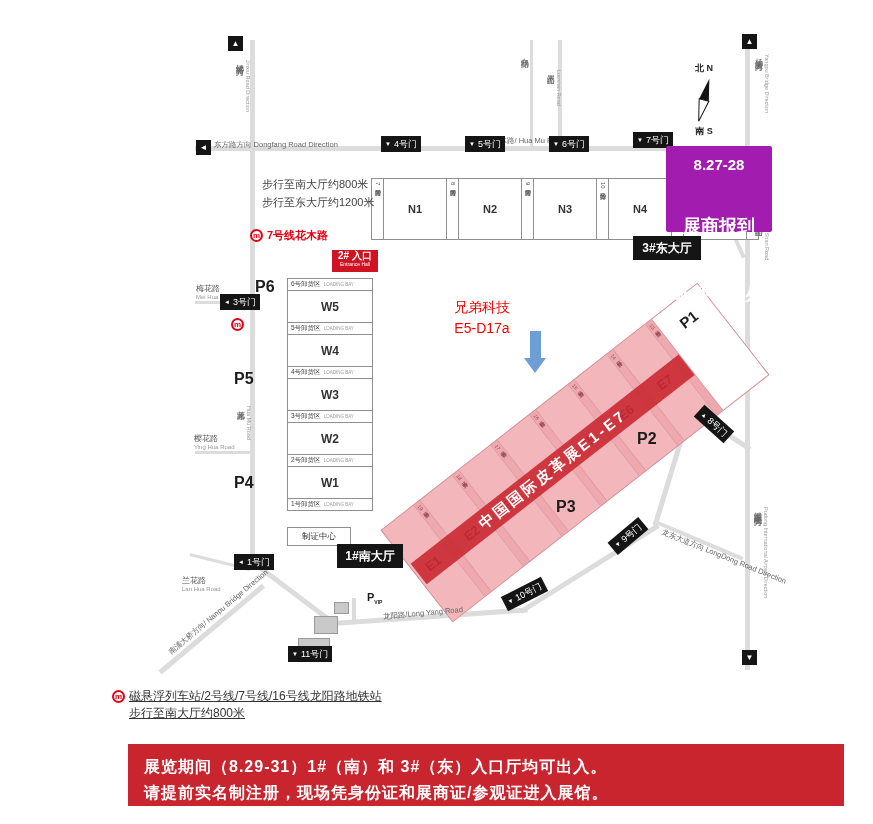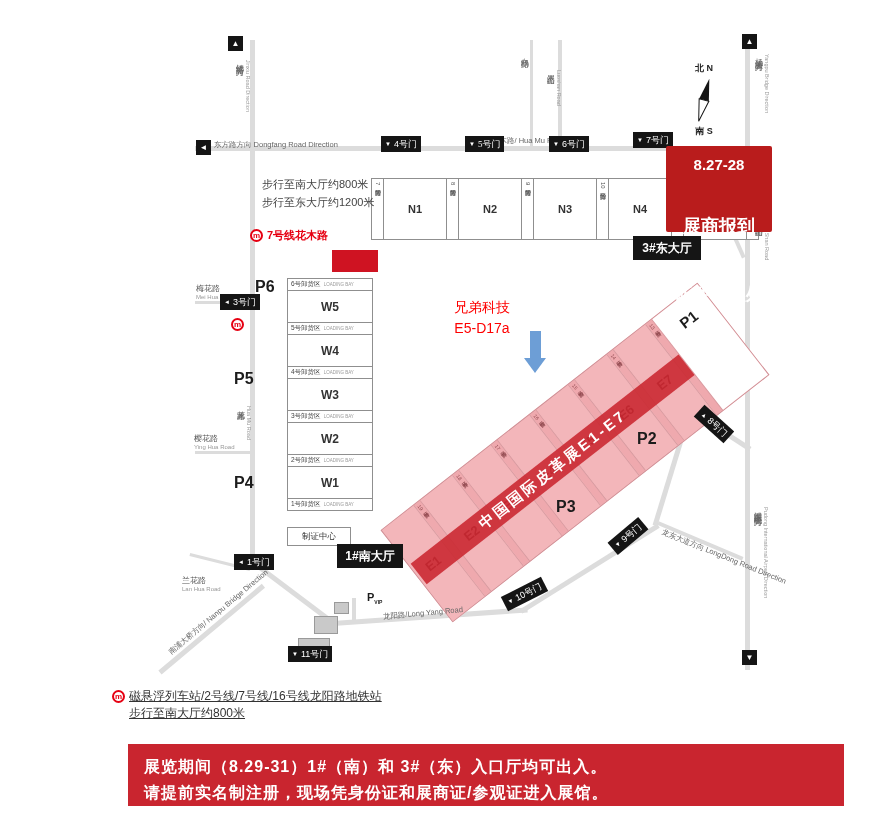--- a/index.html
+++ b/index.html
@@ -33,25 +33,25 @@
   .nhall{width:64px;border:1px solid #8f8f8f;background:#fff;margin-left:-1px;display:flex;align-items:center;justify-content:center;font-size:11px;font-weight:bold;color:#333;box-sizing:border-box;}
   
   .eblock{position:absolute;left:374px;top:394px;width:400px;height:115px;transform:rotate(-38deg);display:flex;z-index:1;border:1px solid #cf9298;background:#f3b6ba;}
   .ehall{width:41px;background:#f3b6ba;border-right:1px solid #d89da2;display:flex;align-items:center;justify-content:center;font-size:13px;font-weight:bold;color:#7d3038;box-sizing:border-box;}
   .ebay{width:8px;background:#efa9ae;border-right:1px solid #d89da2;display:flex;justify-content:center;padding-top:3px;box-sizing:border-box;}
   .ebay span{writing-mode:vertical-rl;font-size:5px;color:#8d464c;}
   .ep1{flex:1;background:#fff;display:flex;align-items:flex-start;justify-content:center;padding-top:14px;font-size:15px;font-weight:bold;color:#1c1c1c;}
   .eband{position:absolute;left:2px;top:44px;width:340px;height:26px;background:rgba(201,37,47,0.88);color:#fff;display:flex;align-items:center;justify-content:center;font-size:15px;font-weight:bold;letter-spacing:3px;z-index:2;white-space:nowrap;}
   
   .blackbox{position:absolute;background:#151515;color:#fff;font-weight:bold;font-size:12px;display:flex;align-items:center;justify-content:center;z-index:6;white-space:nowrap;}
-  .regbox{position:absolute;left:666px;top:146px;width:106px;height:86px;background:#b91c1c;color:#fff;text-align:center;z-index:6;border-radius:2px;padding-top:10px;box-sizing:border-box;font-weight:bold;}
+  .regbox{position:absolute;left:666px;top:146px;width:106px;height:86px;background:#a21caf;color:#fff;text-align:center;z-index:6;border-radius:2px;padding-top:10px;box-sizing:border-box;font-weight:bold;}
   .regbox .l1{font-size:15px;margin-bottom:4px;}
   .regbox .l2{font-size:18px;line-height:1.55;margin-top:40px;}
   .e2box{position:absolute;left:332px;top:250px;width:46px;height:22px;background:#cf1322;color:#fff;text-align:center;z-index:7;}
-  .e2box .a{font-size:10px;font-weight:bold;line-height:11px;margin-top:44px;}
+  .e2box .a{font-size:10px;font-weight:bold;line-height:11px;}
   .e2box .b{font-size:5px;line-height:6px;}
   .annotation{position:absolute;left:432px;top:297px;width:100px;text-align:center;color:#fe0000;z-index:7;font-size:14px;line-height:1.5;}
   .bluearrow{position:absolute;left:524px;top:331px;width:22px;z-index:7;}
   .bluearrow .shaft{width:11px;height:27px;background:#6d9ed6;margin:0 auto;}
   .bluearrow .head{width:0;height:0;border-left:11px solid transparent;border-right:11px solid transparent;border-top:15px solid #6d9ed6;}
   .walkinfo{position:absolute;left:262px;top:176px;font-size:11px;color:#444;line-height:1.6;z-index:4;}
   .metrorow{position:absolute;display:flex;align-items:center;gap:4px;z-index:5;}
   .metroicon{width:13px;height:13px;border:2px solid #e60012;border-radius:50%;background:#fff;color:#e60012;font-size:8px;font-weight:bold;display:flex;align-items:center;justify-content:center;line-height:1;box-sizing:border-box;flex:0 0 13px;}
   .metrotext{color:#e60012;font-size:11px;font-weight:bold;}
   .metronote{font-size:12px;color:#333;line-height:1.45;text-decoration:underline;}
@@ -234,21 +234,21 @@
   <div class="plabel" style="left:234px;top:370px;">P5</div>
   <div class="plabel" style="left:234px;top:474px;">P4</div>
   <div class="plabel" style="left:637px;top:430px;">P2</div>
   <div class="plabel" style="left:556px;top:498px;">P3</div>
   <div class="pvip"><span>P</span><sub>VIP</sub></div>
 
   <div class="gate" style="left:381px;top:136px;">
       <span class="arr">▼</span>
       <span>4号门</span>
     </div>
-  <div class="gate" style="left:465px;top:136px;font-family:Liberation Serif, serif;">
+  <div class="gate" style="left:465px;top:136px;">
       <span class="arr">▼</span>
       <span>5号门</span>
     </div>
   <div class="gate" style="left:549px;top:136px;">
       <span class="arr">▼</span>
       <span>6号门</span>
     </div>
   <div class="gate" style="left:633px;top:132px;">
       <span class="arr">▼</span>
       <span>7号门</span>

